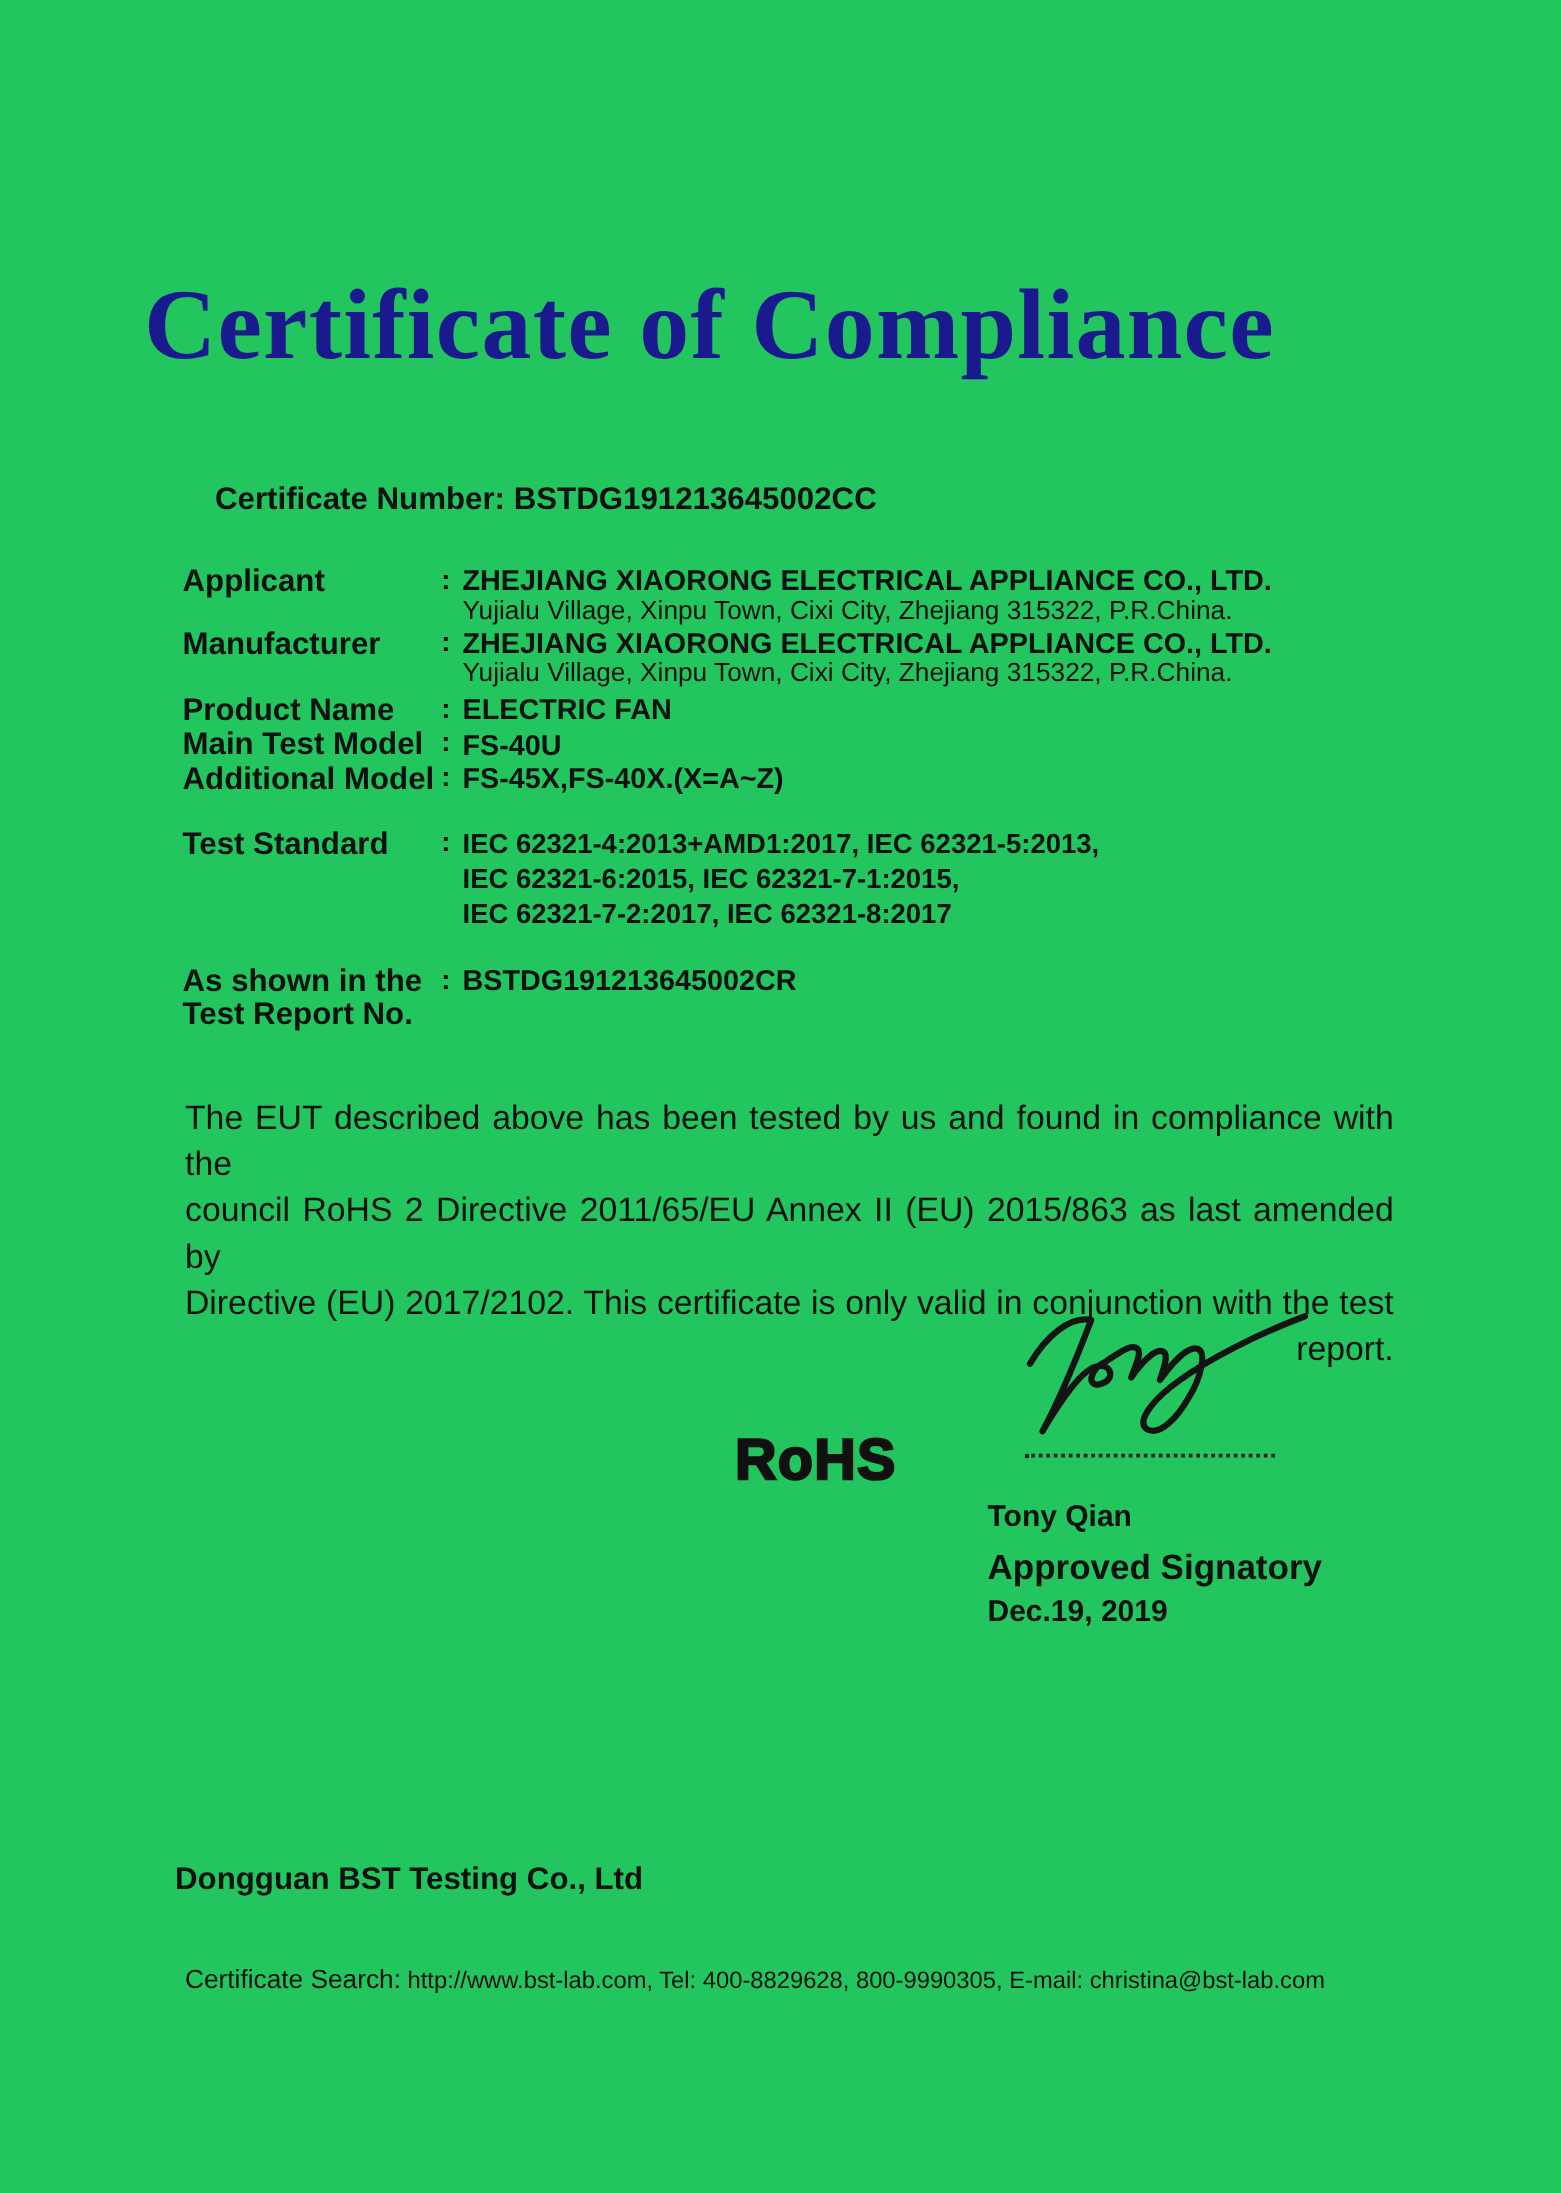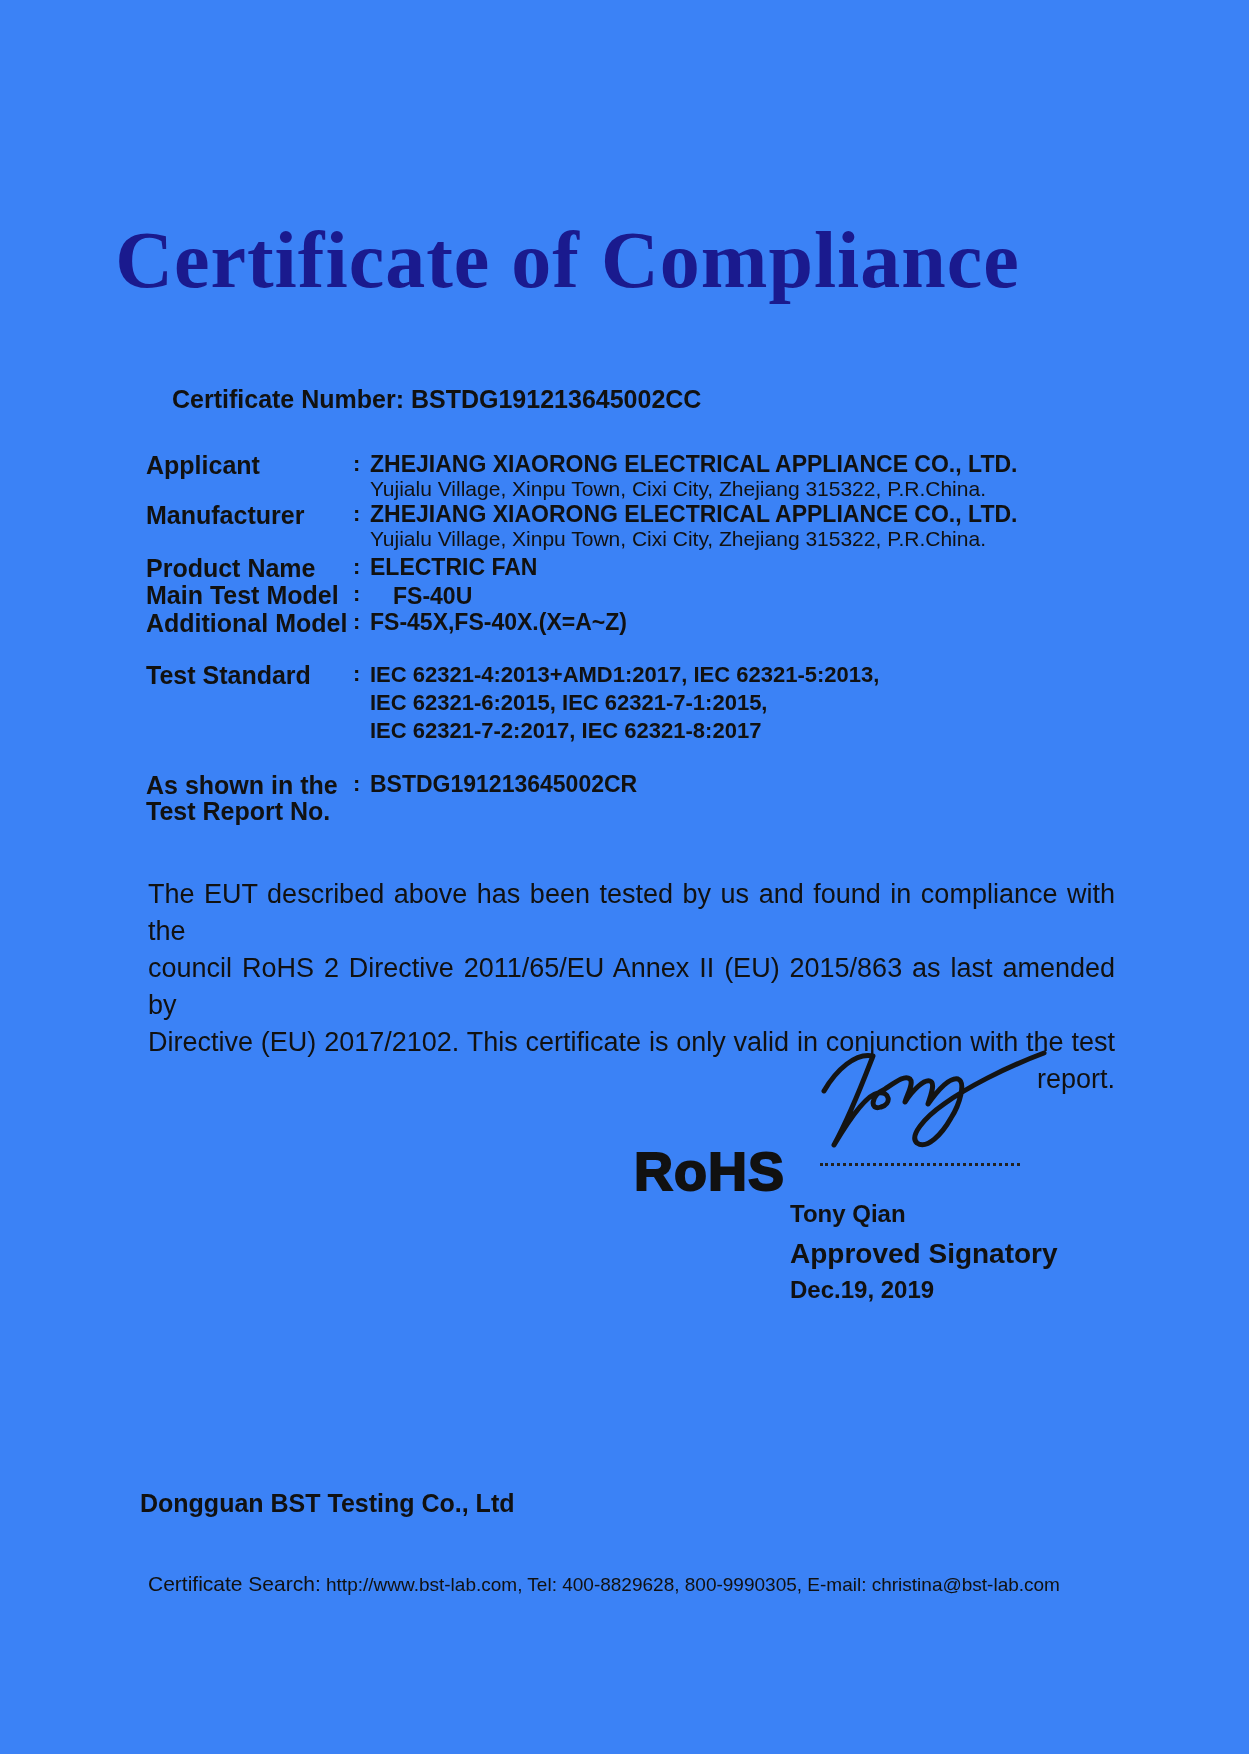--- a/index.html
+++ b/index.html
@@ -1,19 +1,19 @@
 <!DOCTYPE html>
 <html><head>
 <meta charset="utf-8">
 <style>
   html,body{margin:0;padding:0;background:#e8e8e8;}
   .page{
     position:relative;
     width:1249px;height:1754px;
-    background:#3b82f6;
+    background:#22c55e;
     margin:0 auto;
     overflow:hidden;
     font-family:"Liberation Sans","DejaVu Sans",sans-serif;
     color:#111111;
     text-decoration:underline;
   }
   .abs{position:absolute;}
   .doc-title{
     left:0;top:215px;width:1135px;
     text-align:center;
@@ -34,25 +34,24 @@
   .row-sub{left:370px;font-size:21px;font-weight:normal;white-space:nowrap;}
   .std-lines{left:370px;font-size:22px;font-weight:bold;line-height:28px;white-space:nowrap;}
   .statement{
     left:148px;top:876px;width:967px;
     font-size:27px;line-height:37px;
   }
   .statement .jline{text-align:justify;text-align-last:justify;}
   .statement .jline-last{text-align:right;}
   .rohs{
     left:588px;top:1144px;
-    font-size:54px;font-weight:bold;
+    font-size:46px;font-weight:bold;
     letter-spacing:1px;line-height:1;
     -webkit-text-stroke:2px #111;
     white-space:nowrap;
-    margin-left:46px;
   }
   .sig-svg{left:812px;top:1044px;}
   .sig-dots{
     left:820px;top:1135px;width:200px;height:28px;
     border-bottom:3px dotted #222;
   }
   .sig-block{left:790px;width:264px;font-weight:bold;white-space:nowrap;}
   .sig-name{top:1200px;font-size:24px;}
   .sig-role{top:1238px;font-size:28px;}
   .sig-date{top:1276px;font-size:24px;}
@@ -83,21 +82,21 @@
   <div class="abs row-colon" style="top:501px;">:</div>
   <div class="abs row-value" style="top:501px;">ZHEJIANG XIAORONG ELECTRICAL APPLIANCE CO., LTD.</div>
   <div class="abs row-sub" style="top:527px;">Yujialu Village, Xinpu Town, Cixi City, Zhejiang 315322, P.R.China.</div>
 
   <div class="abs row-label" style="top:554px;">Product Name</div>
   <div class="abs row-colon" style="top:554px;">:</div>
   <div class="abs row-value" style="top:554px;">ELECTRIC FAN</div>
 
   <div class="abs row-label" style="top:581px;">Main Test Model</div>
   <div class="abs row-colon" style="top:581px;">:</div>
-  <div class="abs row-value" style="top:583px;margin-left:23px;">FS-40U</div>
+  <div class="abs row-value" style="top:583px;">FS-40U</div>
 
   <div class="abs row-label" style="top:609px;">Additional Model</div>
   <div class="abs row-colon" style="top:609px;">:</div>
   <div class="abs row-value" style="top:609px;">FS-45X,FS-40X.(X=A~Z)</div>
 
   <div class="abs row-label" style="top:661px;">Test Standard</div>
   <div class="abs row-colon" style="top:661px;">:</div>
   <div class="abs std-lines" style="top:661px;">
     <div>IEC 62321-4:2013+AMD1:2017, IEC 62321-5:2013,</div>
     <div>IEC 62321-6:2015, IEC 62321-7-1:2015,</div>

